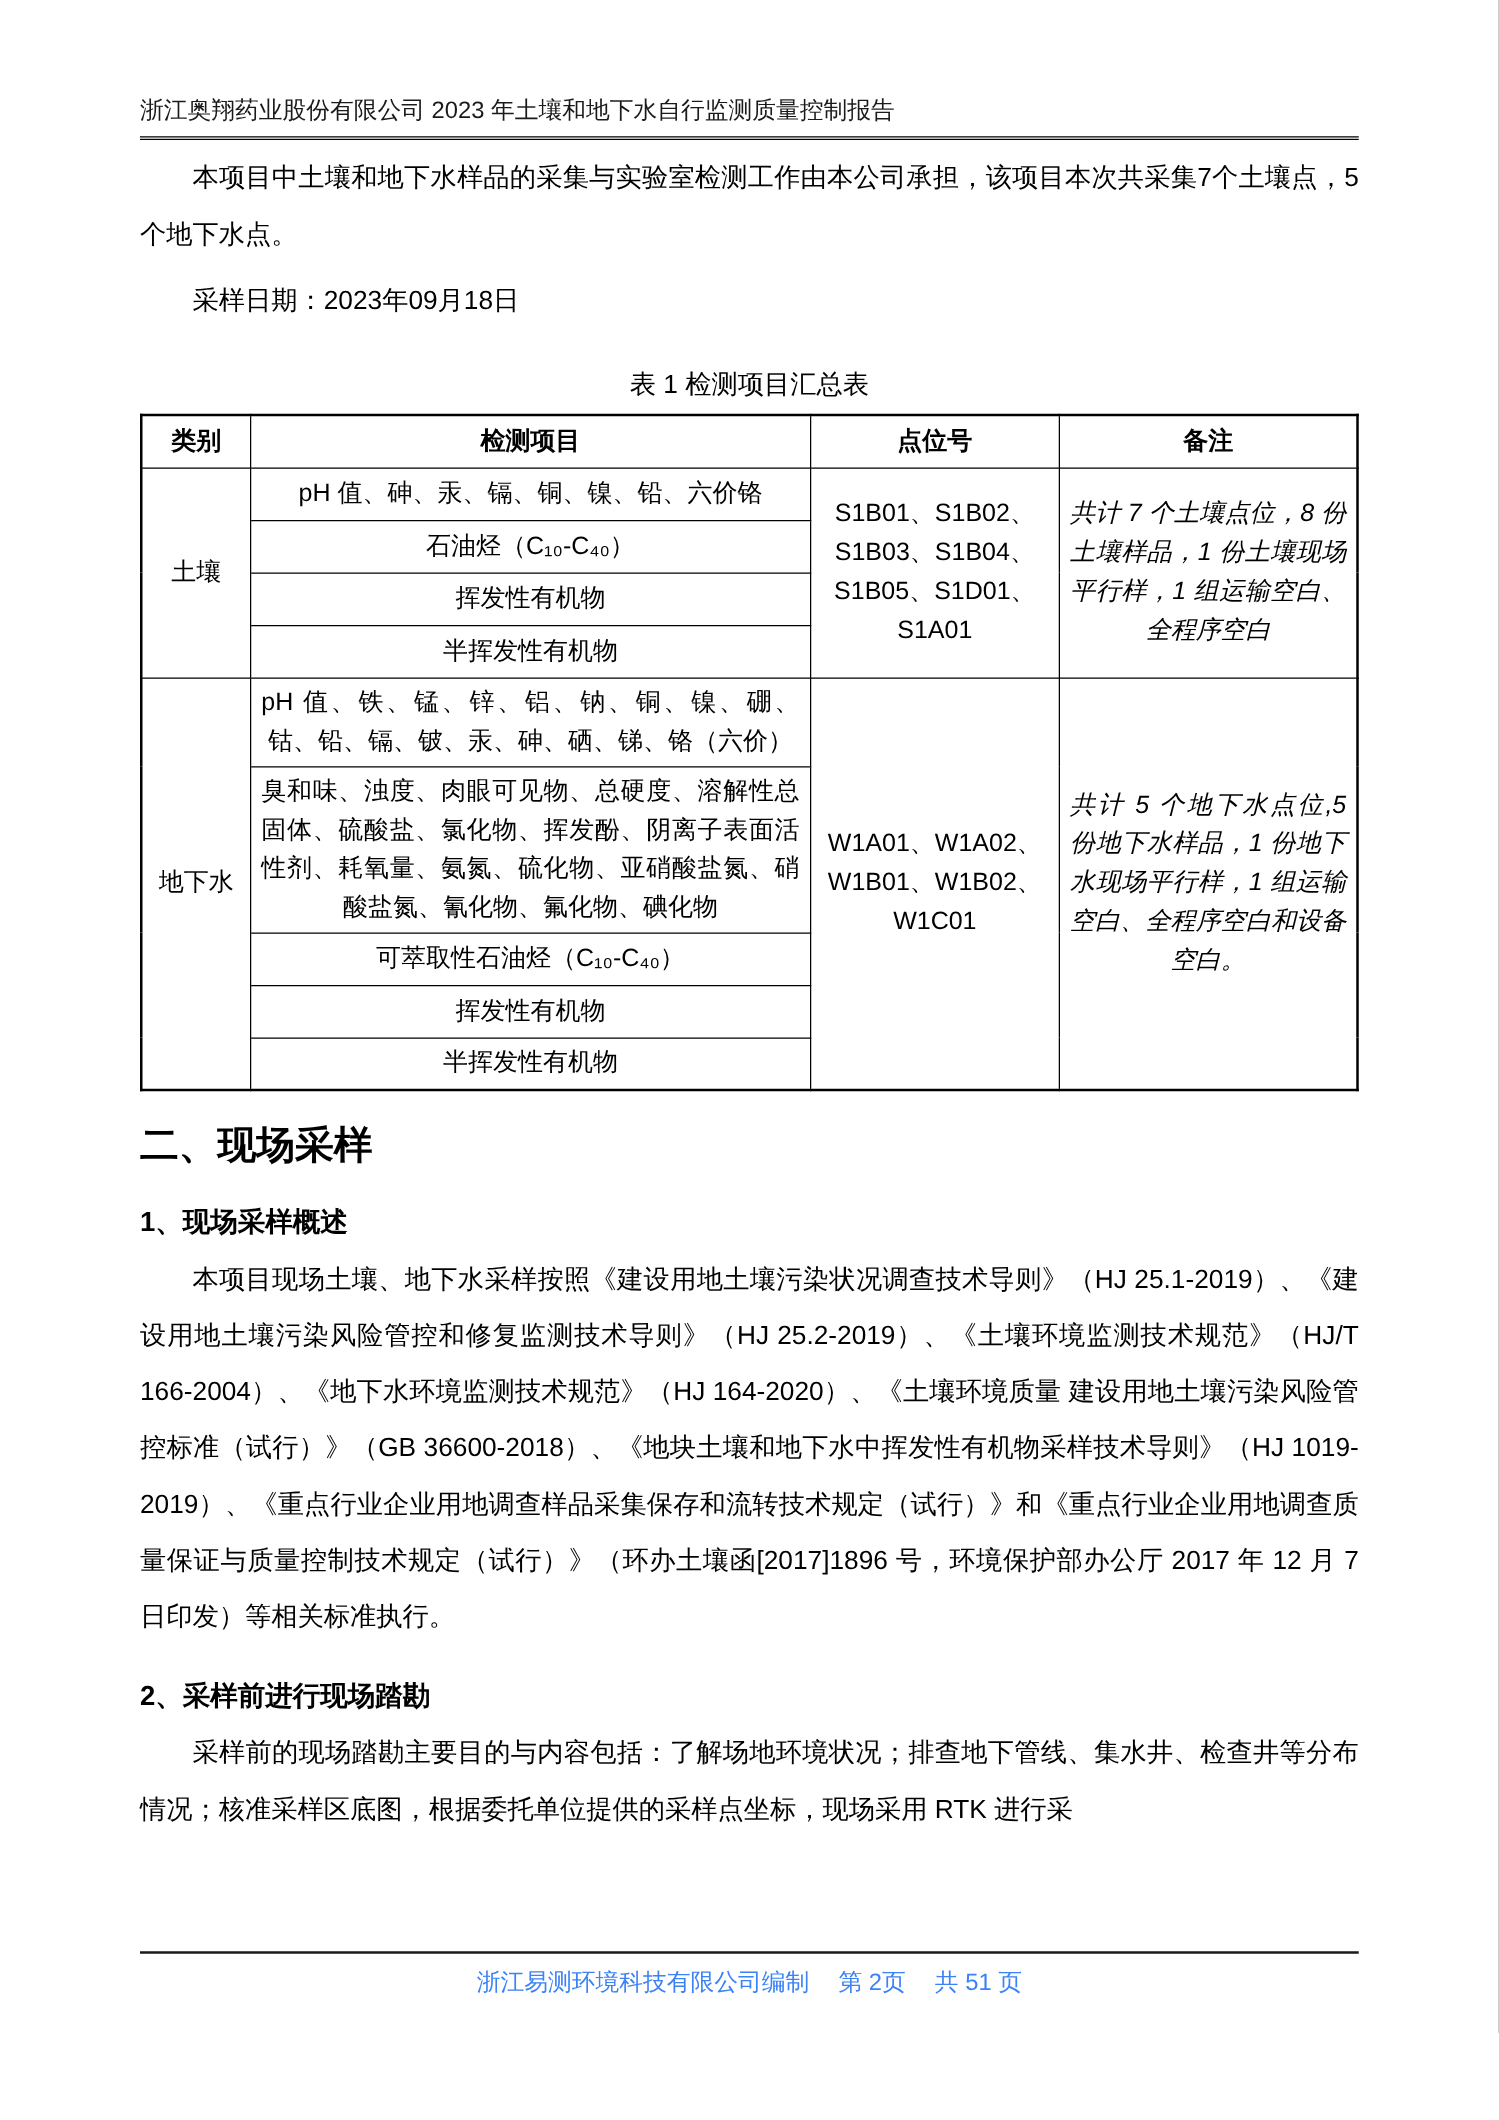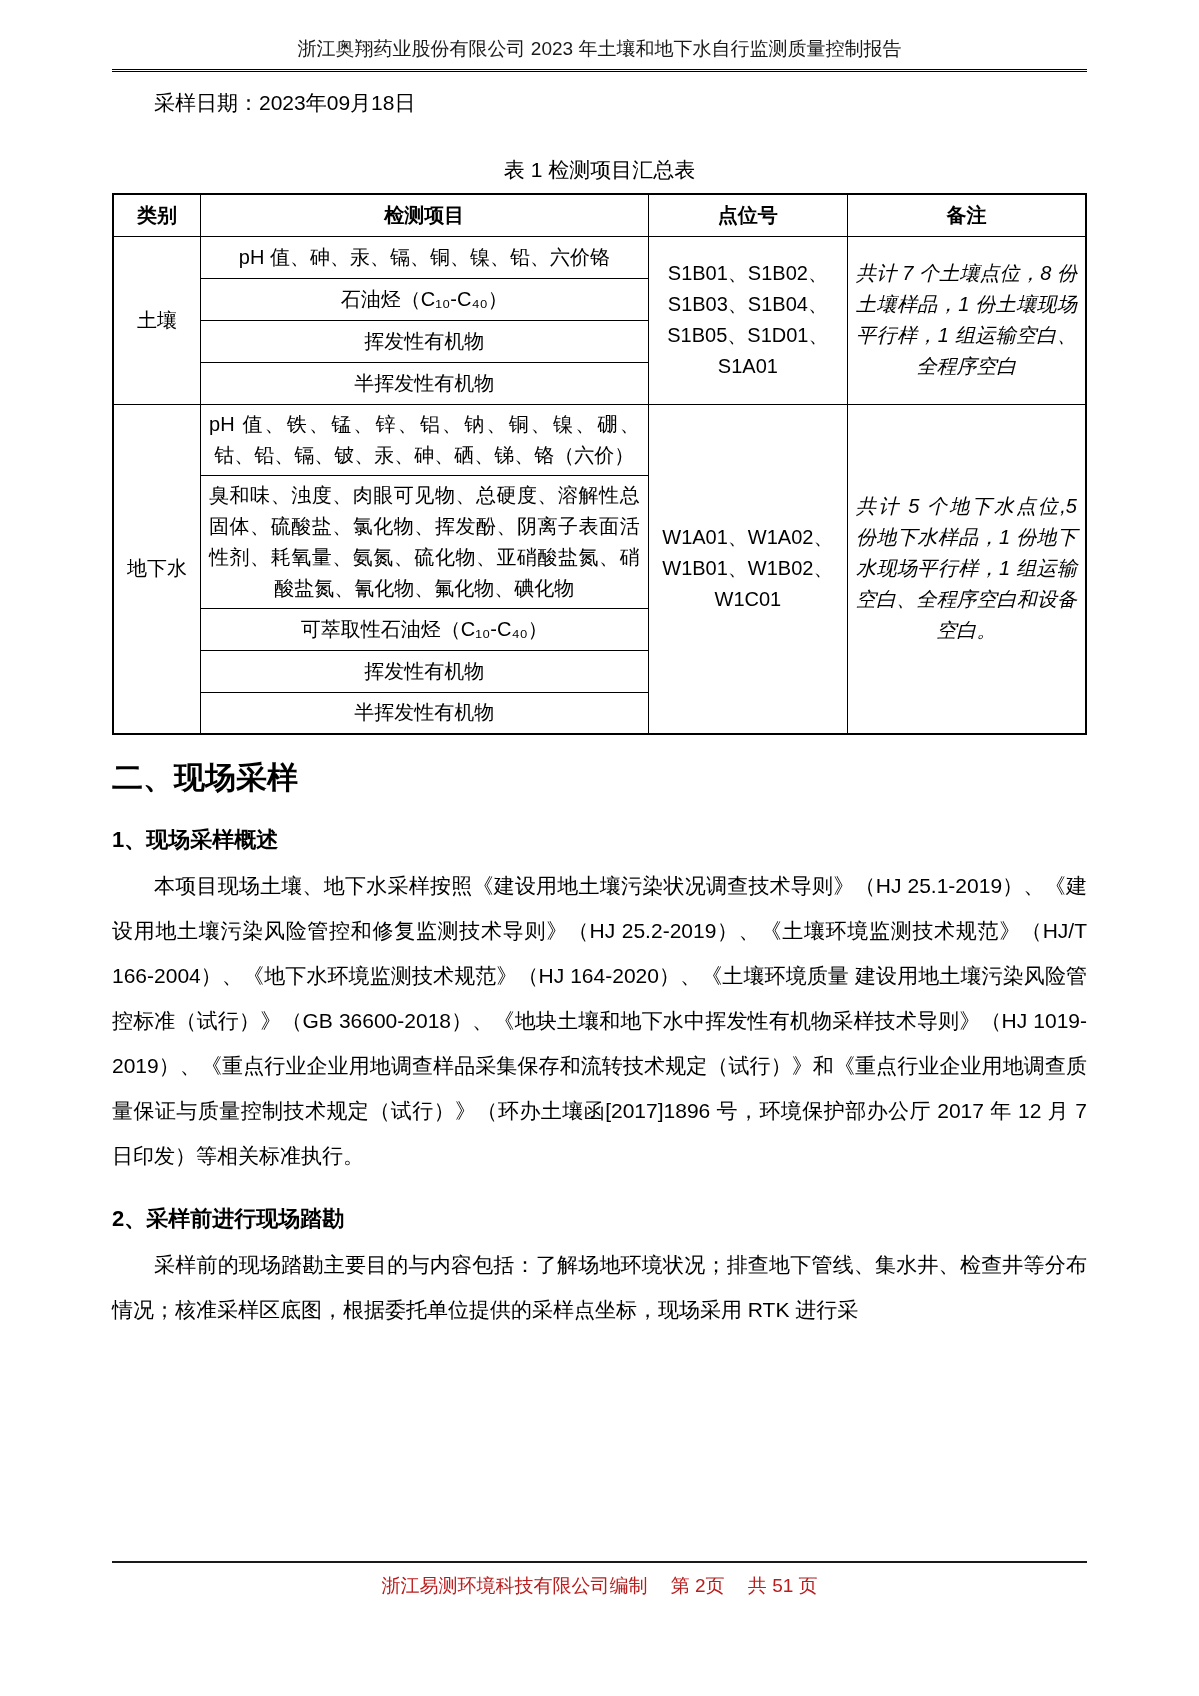--- a/index.html
+++ b/index.html
@@ -11,23 +11,23 @@
     margin: 0 auto;
     background: #ffffff;
     color: #000;
     font-family: "Liberation Sans", "DejaVu Sans", sans-serif;
     overflow: hidden;
   }
   .content { padding: 0 112px; }
 
   
   .doc-header {
-    padding-top: 36px;
+    padding-top: 76px;
     padding-bottom: 7px;
-    text-align: center;
+    text-align: left;
     font-size: 19px;
     line-height: 26px;
     color: #1a1a1a;
     border-bottom: 3px double #000;
   }
 
   
   .h-num {
     margin-top: 26px;
     font-size: 22px;
@@ -93,35 +93,36 @@
   
   .doc-footer {
     position: absolute;
     left: 112px;
     right: 112px;
     top: 1561px;
     border-top: 2px solid #1a1a1a;
     padding-top: 10px;
     text-align: center;
     font-size: 19px;
-    color: #b91c1c;
+    color: #3b82f6;
   }
   .doc-footer span { margin: 0 9px; }
 </style>
 </head>
 <body>
 
 <div class="page">
   <div class="content">
 
     <div class="doc-header">
       <span>浙江奥翔药业股份有限公司 2023 年土壤和地下水自行监测质量控制报告</span>
     </div>
 
 
+    <p class="para">本项目中土壤和地下水样品的采集与实验室检测工作由本公司承担，该项目本次共采集7个土壤点，5个地下水点。</p>
     <p class="para no-just">采样日期：2023年09月18日</p>
 
     <div class="tbl-caption">表 1 检测项目汇总表</div>
 
     <table class="t1">
       <colgroup>
         <col style="width:9%">
         <col style="width:46%">
         <col style="width:20.5%">
         <col style="width:24.5%">

